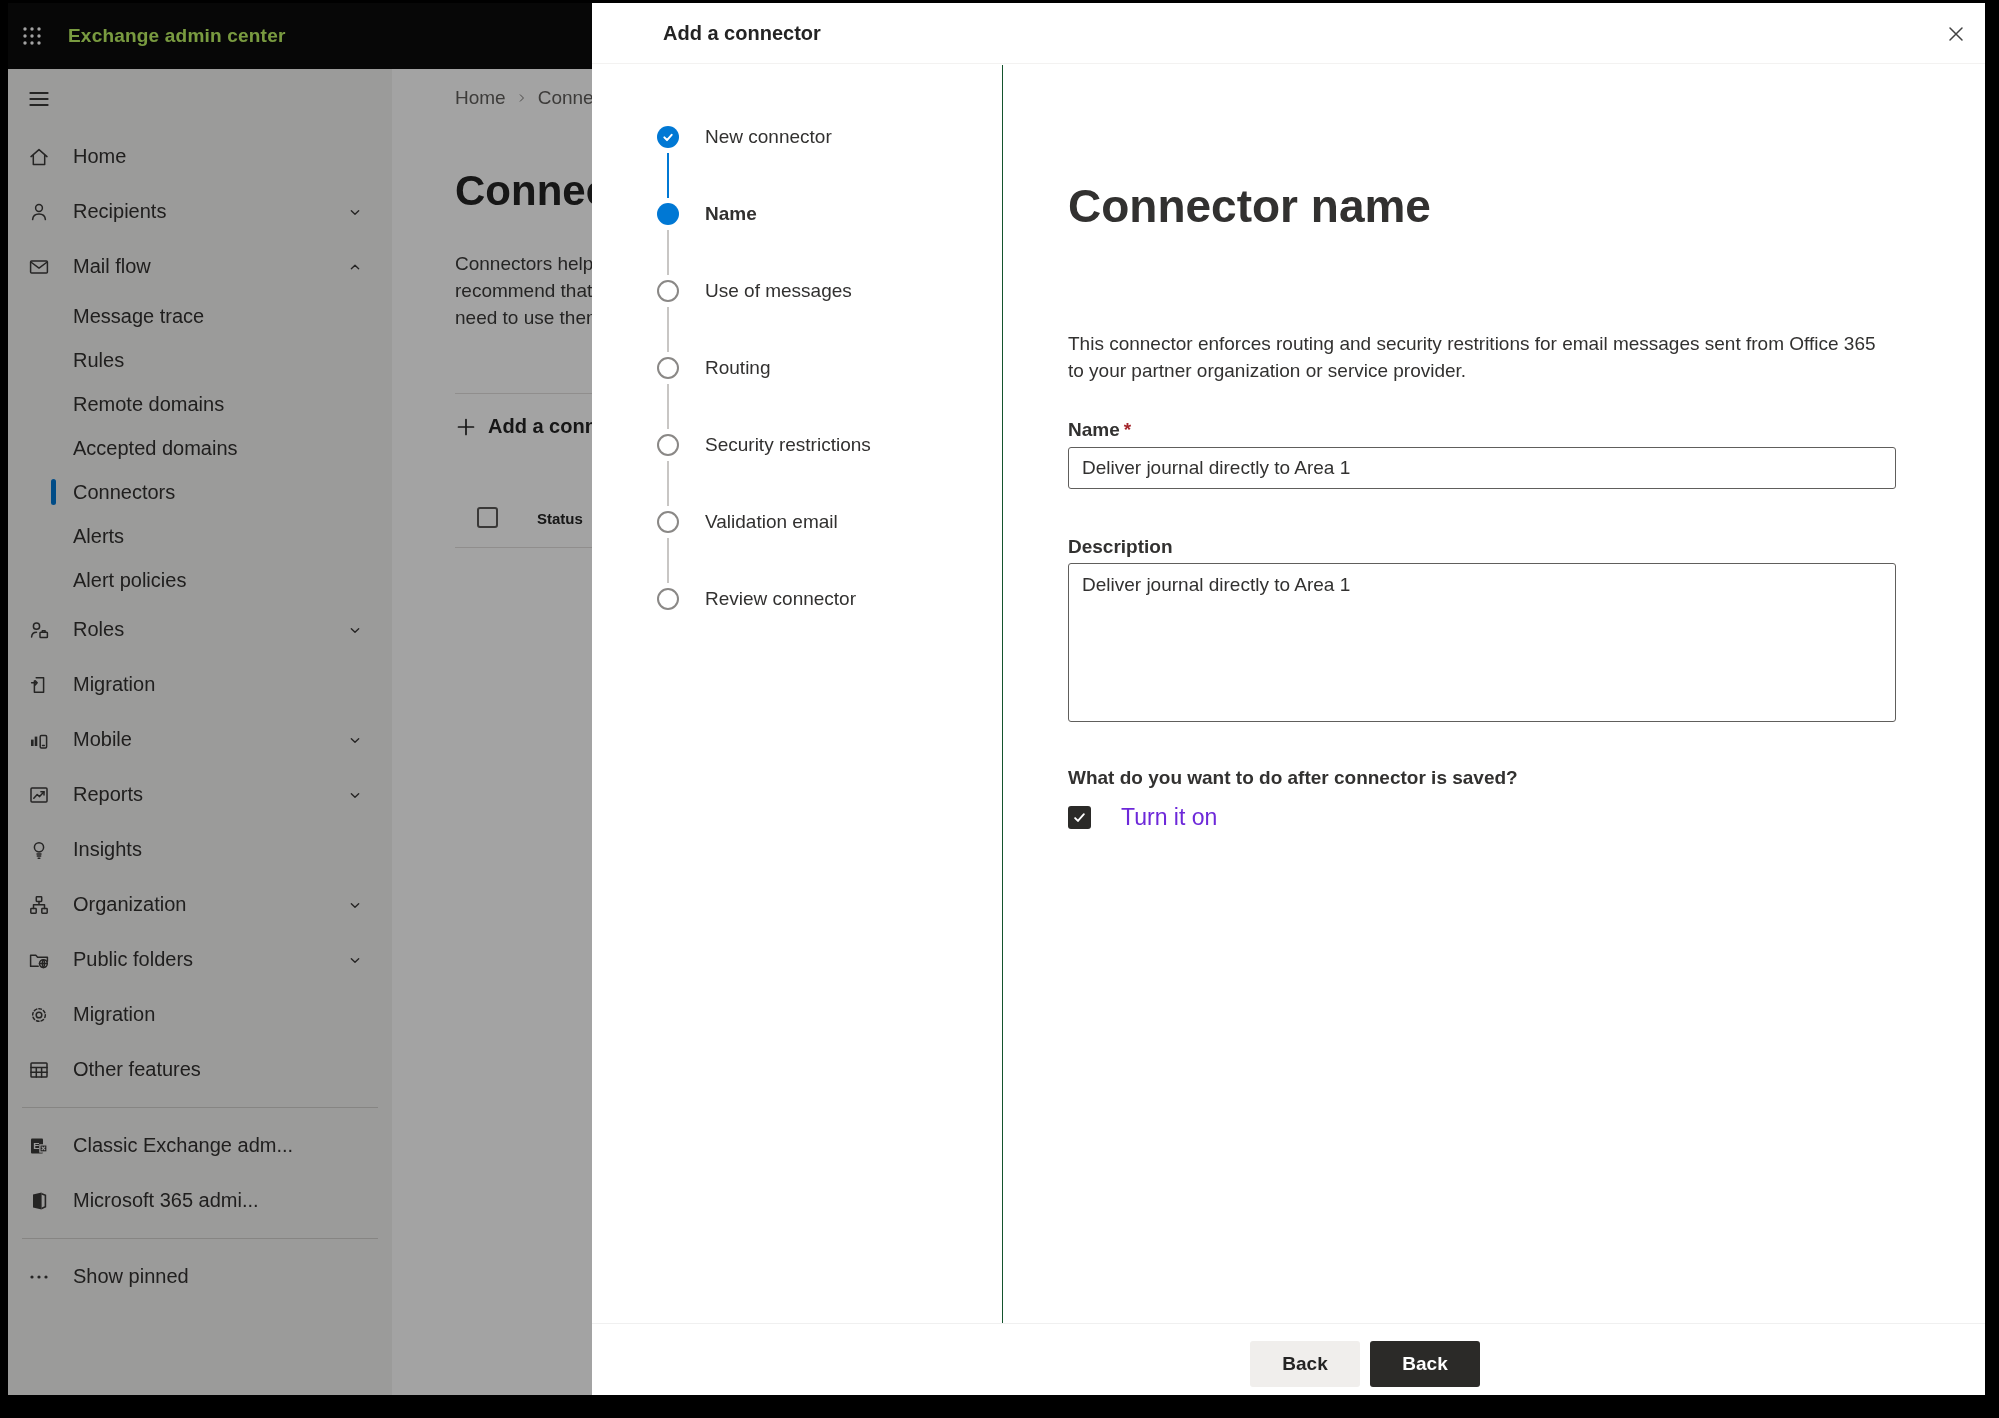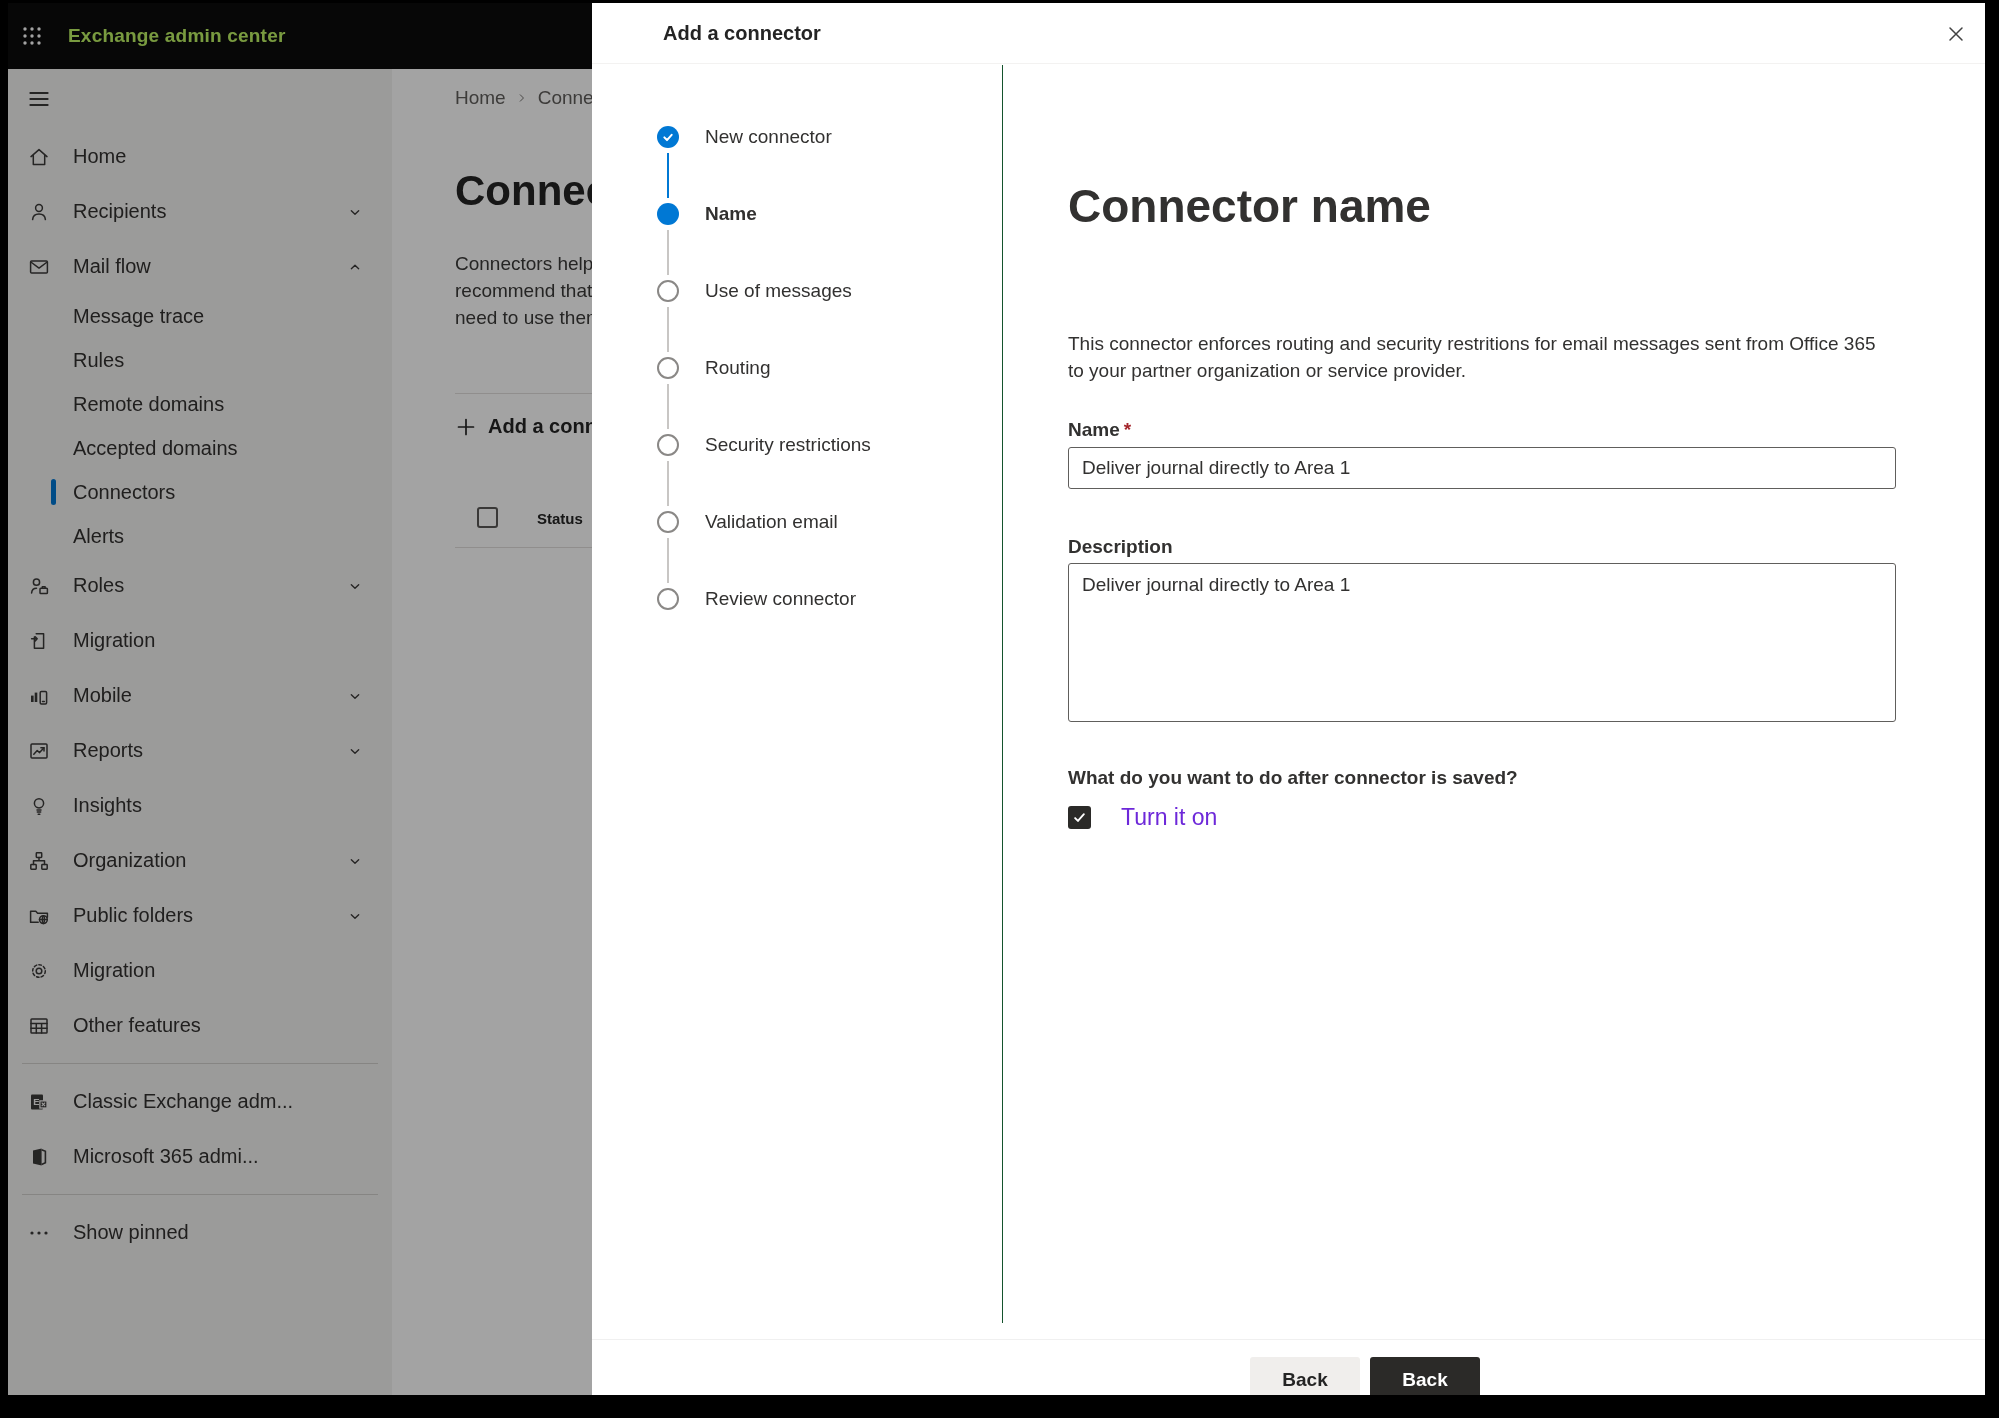--- a/index.html
+++ b/index.html
@@ -64,21 +64,21 @@
   .dlg-desc { position:absolute; left:476px; top:327px; font-size:19px; line-height:27px; color:#323130; white-space:nowrap; }
   .field-label { position:absolute; left:476px; font-size:19px; font-weight:700; color:#323130; white-space:nowrap; }
   .field-label .star { color:#a4262c; margin-left:4px; font-weight:700; }
   .name-input { position:absolute; left:476px; top:444px; width:828px; height:42px; border:1.5px solid #605e5c; border-radius:3px; font-family:"Liberation Sans",sans-serif; font-size:19px; color:#323130; padding:0 13px; background:#fff; outline:none; }
   .desc-textarea { position:absolute; left:476px; top:560px; width:828px; height:159px; border:1.5px solid #605e5c; border-radius:3px; font-family:"Liberation Sans",sans-serif; font-size:19px; color:#323130; padding:10px 13px; background:#fff; outline:none; resize:none; }
   .dlg-question { position:absolute; left:476px; top:764px; font-size:19px; font-weight:700; color:#323130; white-space:nowrap; }
   .turnon-row { position:absolute; left:476px; top:801px; display:flex; align-items:center; cursor:pointer; }
   .turnon-box { width:23px; height:23px; background:#2b2a28; border-radius:3px; display:flex; align-items:center; justify-content:center; }
   .turnon-label { margin-left:30px; font-size:23px; color:#6d28d9; white-space:nowrap; }
 
-  .dlg-footer { position:absolute; left:0; bottom:0; width:100%; height:56px; border-top:1px solid #f0f0f0; background:#fff; }
+  .dlg-footer { position:absolute; left:0; bottom:0; width:100%; height:72px; border-top:1px solid #f0f0f0; background:#fff; }
   .btn { position:absolute; top:17px; width:110px; height:46px; border:none; border-radius:3px; font-family:"Liberation Sans",sans-serif; font-size:19px; font-weight:600; cursor:pointer; }
   .btn-back { left:658px; background:#f0eeec; color:#242424; }
   .btn-next { left:778px; background:#2b2a28; color:#fff; }
 </style>
 </head>
 <body>
 
 <div id="screen">
 
   <div class="topbar">
@@ -147,20 +147,23 @@
       </div>
     <div class="nav-item sub">
         <span class="nav-label">Accepted domains</span>
       </div>
     <div class="nav-item sub selected">
         <span class="nav-label">Connectors</span>
       </div>
     <div class="nav-item sub">
         <span class="nav-label">Alerts</span>
       </div>
+    <div class="nav-item sub">
+        <span class="nav-label">Alert policies</span>
+      </div>
 
     <div class="nav-item top">
       <svg class="nav-icon stroke" viewBox="0 0 24 24">
           <circle cx="9.5" cy="8.2" r="3.1"></circle>
           <path d="M4.6 19c.3-3.4 2.3-4.8 4.9-4.8"></path>
           <rect x="13" y="14.2" width="7.4" height="5.4" rx="0.8"></rect>
           <path d="M15.3 14.2v-1.4h2.8v1.4"></path>
         </svg>
       <span class="nav-label">Roles</span>
       <svg class="chevron stroke" viewBox="0 0 24 24">

